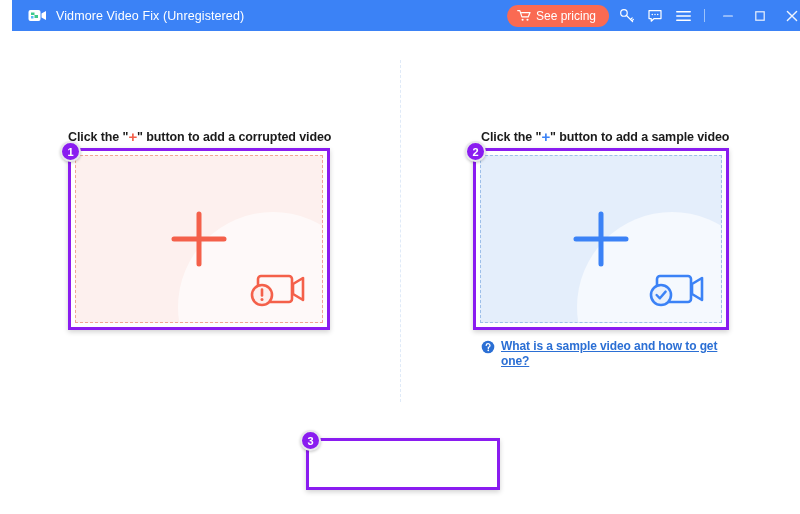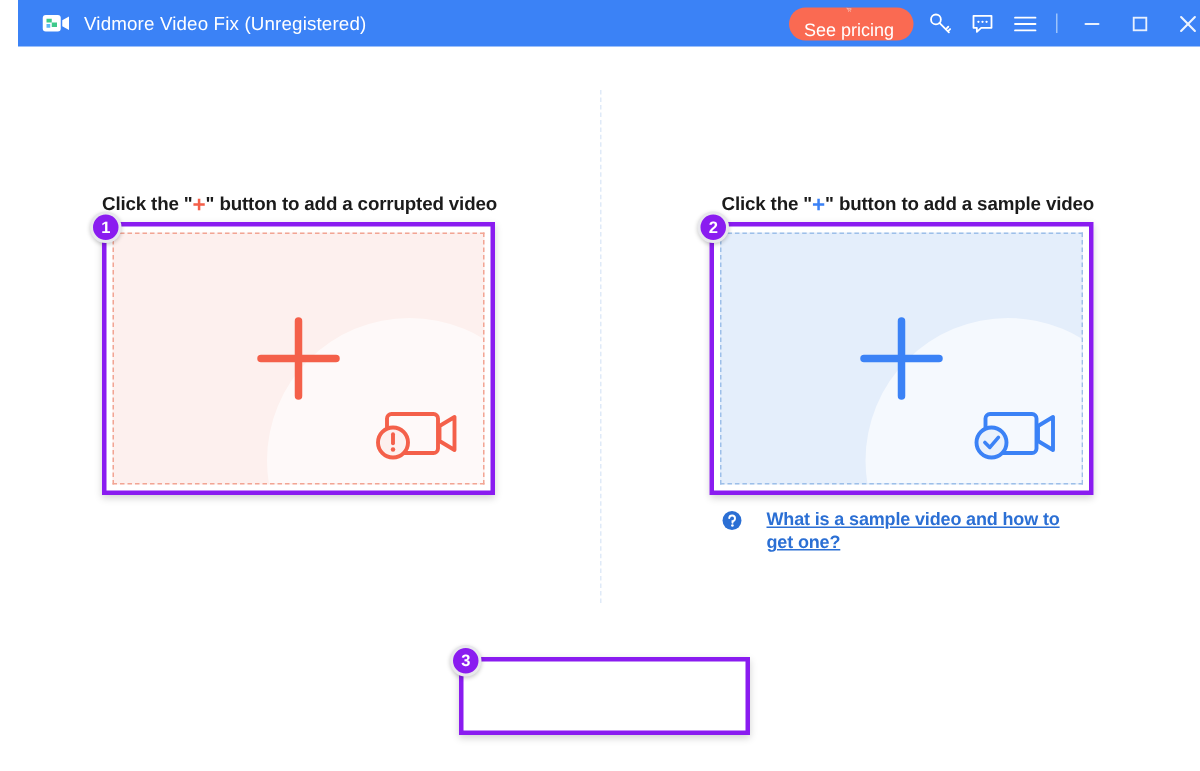--- a/index.html
+++ b/index.html
@@ -55,21 +55,20 @@
     align-items: center;
     gap: 5px;
     background: #fa6a52;
     color: #ffffff;
     height: 22px;
     padding: 0 13px 0 10px;
     border-radius: 11px;
     font-size: 12px;
     white-space: nowrap;
     cursor: pointer;
-    flex-direction: column;
   }
   .tb-icon {
     width: 28px;
     height: 31px;
     display: flex;
     align-items: center;
     justify-content: center;
     cursor: pointer;
   }
   .tb-sep {
@@ -180,21 +179,21 @@
     box-sizing: border-box;
     z-index: 6;
     box-shadow: 0 1px 3px rgba(0,0,0,0.22);
   }
 
   
   .helprow {
     position: absolute;
     display: flex;
     align-items: flex-start;
-    gap: 16px;
+    gap: 6px;
     width: 246px;
   }
   .help-link {
     color: #2b6fd4;
     font-size: 12px;
     font-weight: bold;
     text-decoration: underline;
     line-height: 15px;
     cursor: pointer;
     letter-spacing: -0.1px;

